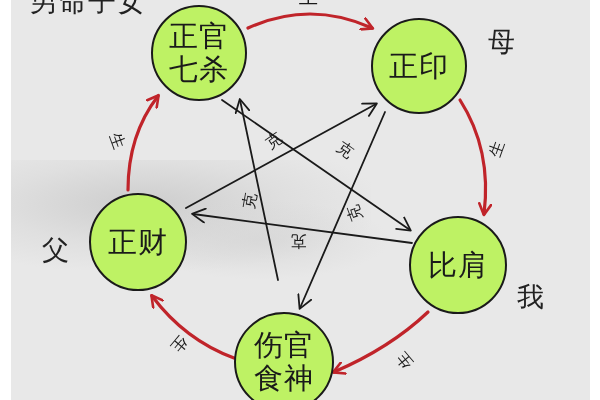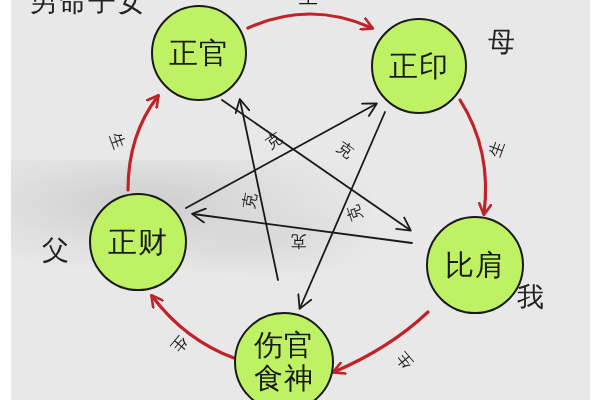--- a/index.html
+++ b/index.html
@@ -55,25 +55,26 @@
 <div class="rel" style="left:109px; top:133px; font-size:16px; transform:rotate(70deg);">生</div>
 
 <div class="rel" style="left:266px; top:133px; font-size:16px; transform:rotate(-35deg);">克</div>
 <div class="rel" style="left:337px; top:142px; font-size:16px; transform:rotate(35deg);">克</div>
 <div class="rel" style="left:242px; top:193px; font-size:16px; transform:rotate(-80deg);">克</div>
 <div class="rel" style="left:347px; top:205px; font-size:16px; transform:rotate(-110deg);">克</div>
 <div class="rel" style="left:291px; top:233px; font-size:16px; transform:rotate(180deg);">克</div>
 
 <div class="node" style="left:151px; top:5px; width:96px; height:96px;">
   <span>正官</span>
+  <span>七杀</span>
 </div>
 <div class="node" style="left:371px; top:18px; width:96px; height:96px;text-align:right;">
   <span>正印</span>
 </div>
-<div class="node" style="left:426px; top:216px; width:98px; height:98px;">
+<div class="node" style="left:409px; top:216px; width:98px; height:98px;">
   <span>比肩</span>
 </div>
 <div class="node" style="left:234px; top:312px; width:100px; height:100px;">
   <span>伤官</span>
   <span>食神</span>
 </div>
 <div class="node" style="left:89px; top:193px; width:98px; height:98px;gap:21px;">
   <span>正财</span>
 </div>
 

